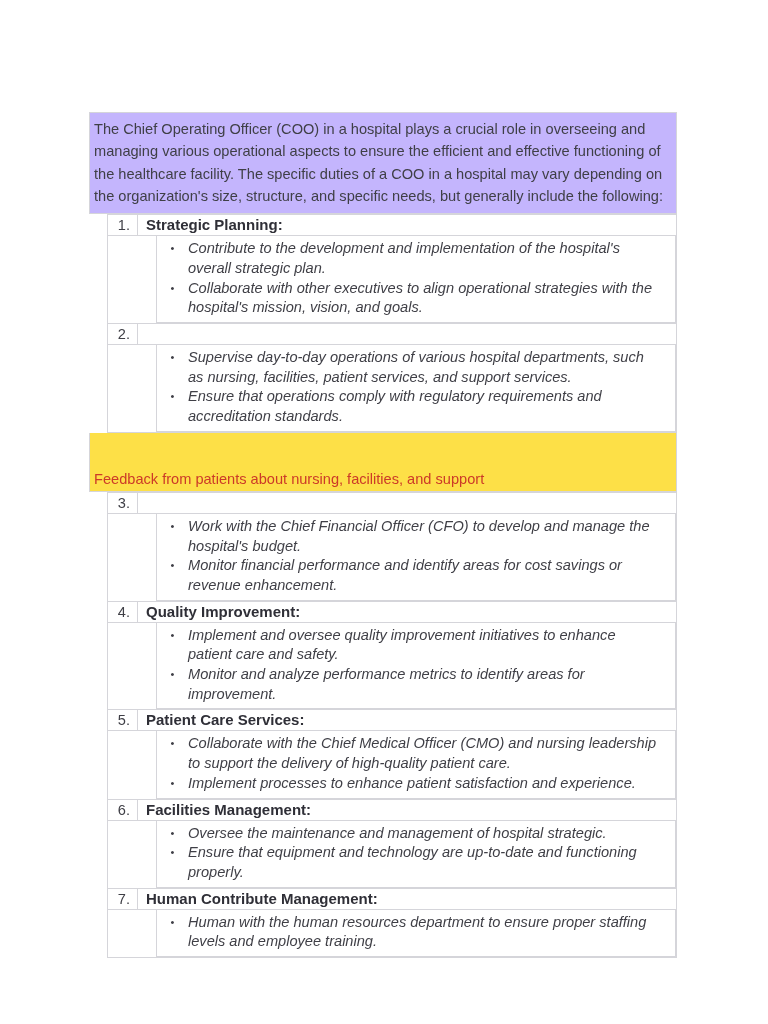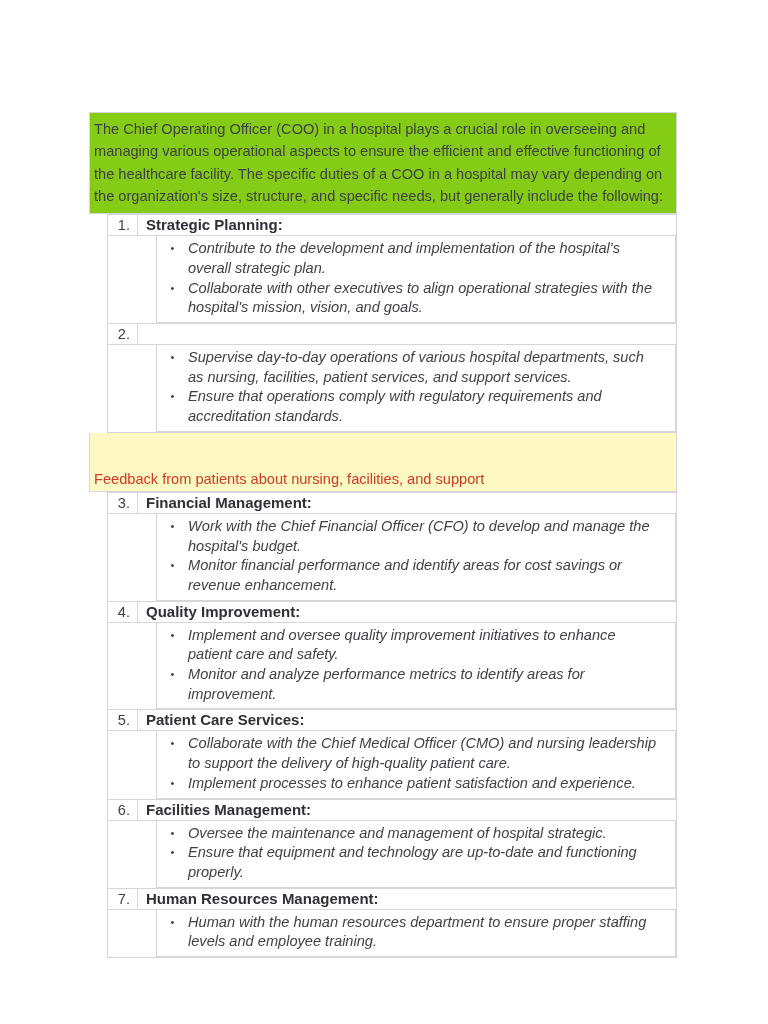--- a/index.html
+++ b/index.html
@@ -26,21 +26,21 @@
     position: absolute;
     left: 89px;
     top: 112px;
     width: 588px;
   }
 
   
   .bordered {
     border: 1px solid #d5d5da;
     box-sizing: border-box;
-    background: #84cc16;
+    background: #c4b5fd;
   }
 
   
   .intro {
     padding: 5px 6px 6px 4px;
     font-size: 14.6px;
     line-height: 22.3px;
     color: #3f3f46;
   }
 
@@ -114,21 +114,21 @@
   }
 
   
   .annot {
     border: 1px solid #d5d5da;
     border-top: none;
     box-sizing: border-box;
     width: 588px;
     height: 59px;
     position: relative;
-    background: #fef9c3;
+    background: #fde047;
   }
   .annot-text {
     position: absolute;
     left: 4px;
     bottom: 2px;
     font-size: 14.6px;
     line-height: 20px;
     color: #cc3a28;
     white-space: nowrap;
   }
@@ -176,21 +176,20 @@
       </div>
 
     <div class="annot">
       <div class="annot-text">Feedback from patients about nursing, facilities, and support</div>
     </div>
 
     <div id="group-b">
         <div class="list-block">
           <div class="li-head">
             <div class="li-num">3.</div>
-            <div class="li-title">Financial Management:</div>
           </div>
           <div class="bullets">
             <div class="bullet">
               <span class="bullet-dot">•</span>
               <span class="bullet-text">Work with the Chief Financial Officer (CFO) to develop and manage the hospital's budget.</span>
             </div>
             <div class="bullet">
               <span class="bullet-dot">•</span>
               <span class="bullet-text">Monitor financial performance and identify areas for cost savings or revenue enhancement.</span>
             </div>
@@ -240,21 +239,21 @@
             </div>
             <div class="bullet">
               <span class="bullet-dot">•</span>
               <span class="bullet-text">Ensure that equipment and technology are up-to-date and functioning properly.</span>
             </div>
           </div>
         </div>
         <div class="list-block last">
           <div class="li-head">
             <div class="li-num">7.</div>
-            <div class="li-title">Human Resources Management:</div>
+            <div class="li-title">Human Contribute Management:</div>
           </div>
           <div class="bullets">
             <div class="bullet">
               <span class="bullet-dot">•</span>
               <span class="bullet-text">Human with the human resources department to ensure proper staffing levels and employee training.</span>
             </div>
           </div>
         </div>
       </div>
 

